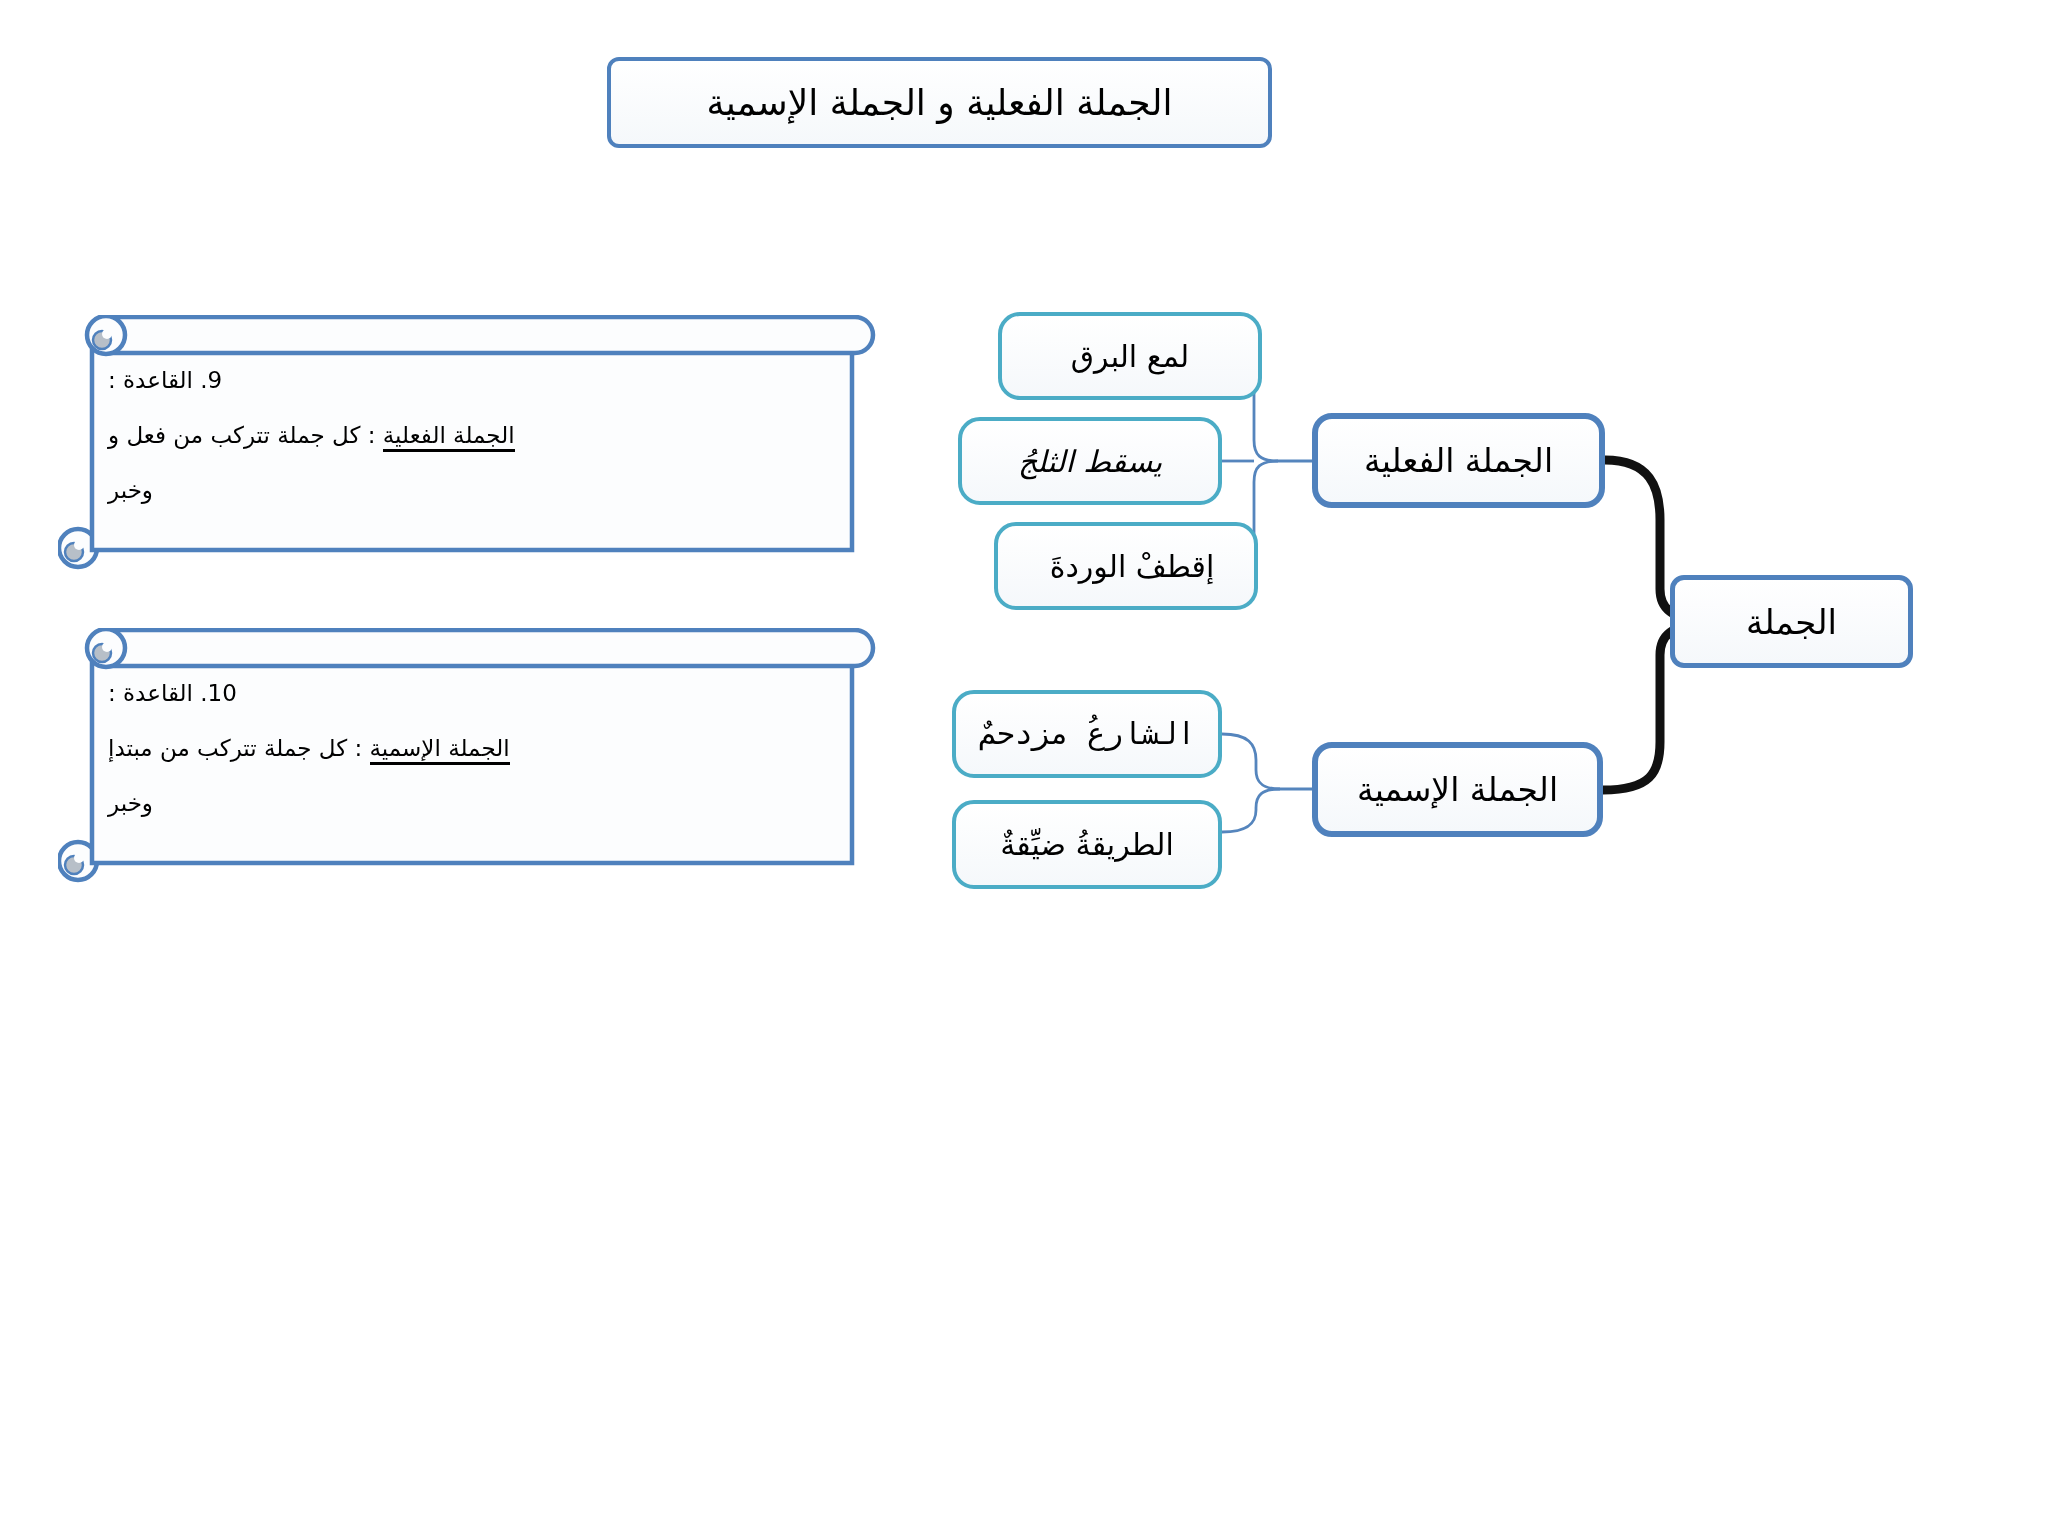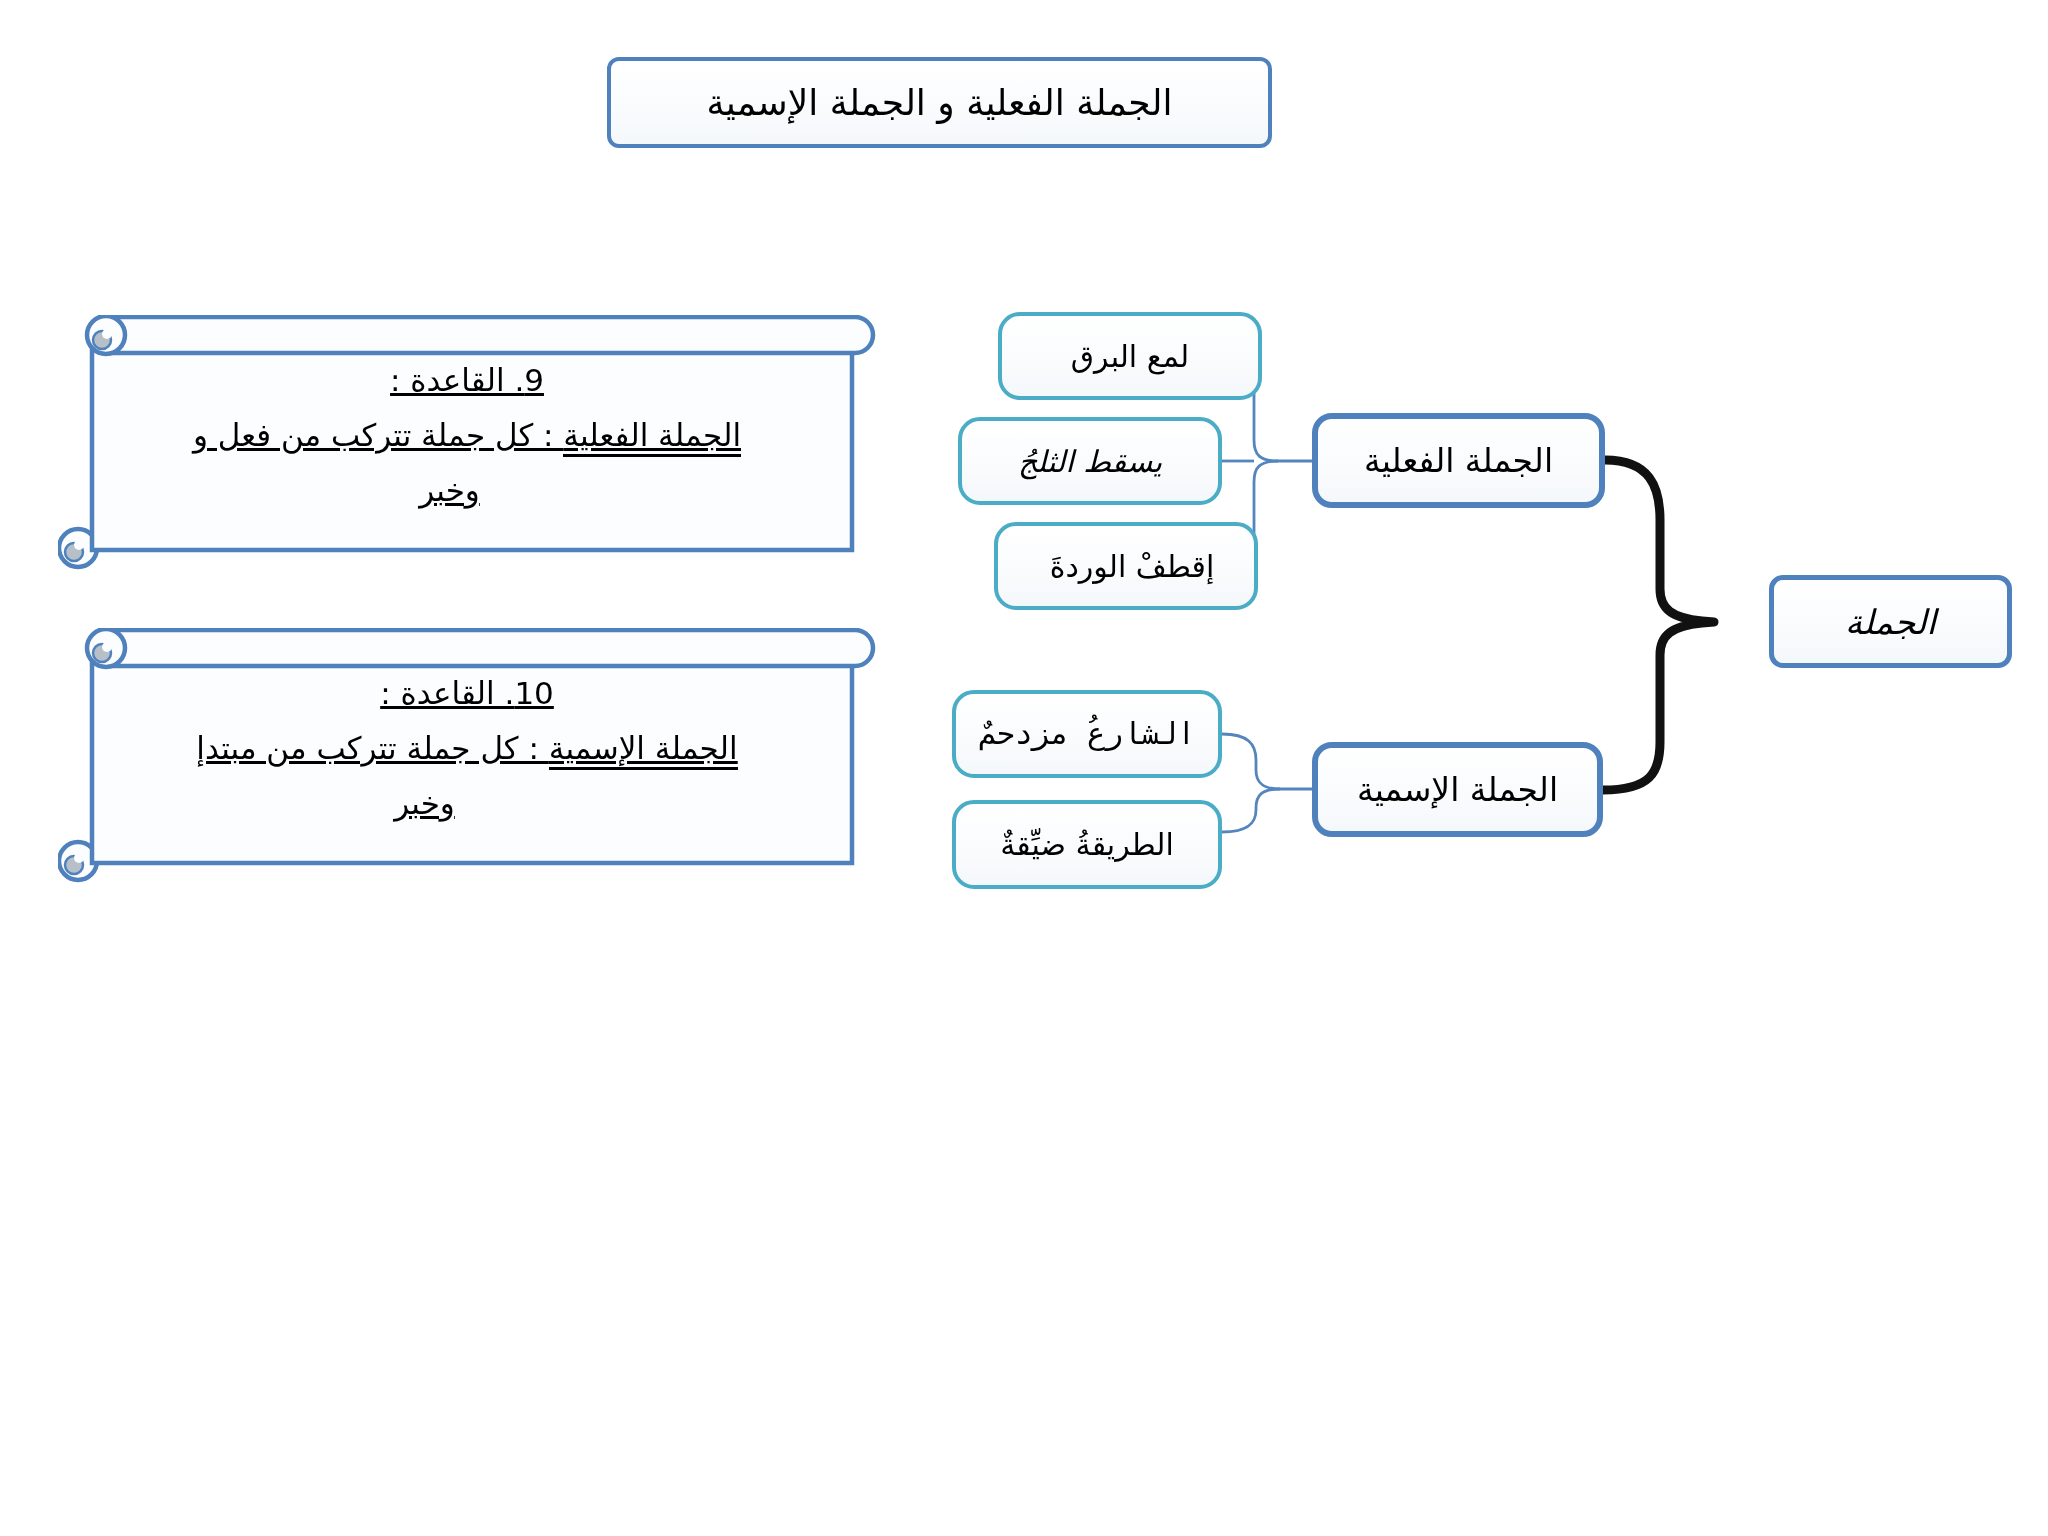--- a/index.html
+++ b/index.html
@@ -23,30 +23,30 @@
   .ex-v2{left:958px;top:417px;width:264px;height:88px;font-style:italic;}
   .ex-v3{left:994px;top:522px;width:264px;height:88px;padding-left:12px;}
   .ex-n1{left:952px;top:690px;width:270px;height:88px;font-family:Liberation Mono, monospace;}
   .ex-n2{left:952px;top:800px;width:270px;height:89px;}
   .branch{
     border:6px solid #4f81bd;border-radius:20px;font-size:33px;
   }
   .branch-verbal{left:1312px;top:413px;width:293px;height:95px;}
   .branch-nominal{left:1312px;top:742px;width:291px;height:95px;}
   .root-box{
-    left:1769px;top:575px;width:243px;height:93px;
-    border:5px solid #4f81bd;border-radius:14px;font-size:34px;font-style:italic;
+    left:1670px;top:575px;width:243px;height:93px;
+    border:5px solid #4f81bd;border-radius:14px;font-size:34px;
   }
   .scroll{position:absolute;width:822px;height:262px;}
   .scroll-1{left:58px;top:315px;}
   .scroll-2{left:58px;top:628px;}
   .scroll svg{position:absolute;left:0;top:0;}
   .scroll-text{
     position:absolute;left:50px;top:38px;width:718px;
-    direction:rtl;text-align:center;font-size:31px;line-height:55px;text-decoration:underline;
+    direction:rtl;text-align:left;font-size:23px;line-height:55px;
   }
   .rule-term{border-bottom:3px solid #000;padding-bottom:1px;}
   .tail-1{padding-left:0;padding-right:35px;}
   .tail-2{padding-right:85px;}
   .connectors{position:absolute;left:0;top:0;}
 </style>
 </head>
 <body>
 
 <div class="canvas">

